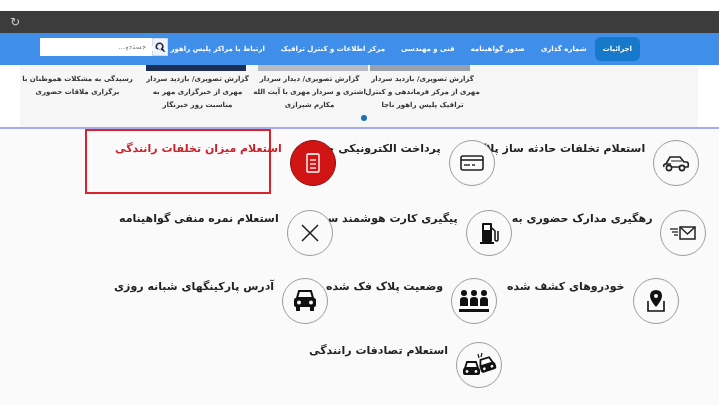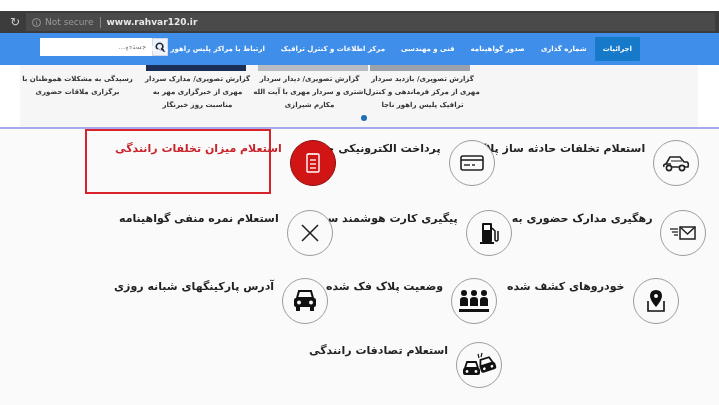--- a/index.html
+++ b/index.html
@@ -11,47 +11,41 @@
   .info-icon { width: 9px; height: 9px; border: 1px solid #999; border-radius: 50%; font-size: 6px; color: #aaa; display: flex; align-items: center; justify-content: center; margin-right: 4px; }
   .not-secure { color: #9a9a9a; }
   .sep { width: 1px; height: 11px; background: #888; margin: 0 6px; }
   .url { color: #e8e8e8; font-weight: bold; }
   .navbar { position: absolute; left: 0; top: 33px; width: 719px; height: 32px; background: #3f8ee9; }
   .search-wrap { position: absolute; left: 40px; top: 5px; display: flex; }
   .search-input { width: 112px; height: 18px; border: none; background: #fff; font-size: 7px; direction: rtl; padding-right: 6px; color: #999; font-family: "DejaVu Sans", sans-serif; }
   .search-btn { width: 16px; height: 18px; background: #eef3fb; border: 1px solid #cfd8e6; display: flex; align-items: center; justify-content: center; }
   .menu { position: absolute; right: 79px; top: 4px; height: 24px; display: flex; flex-direction: row-reverse; align-items: center; }
   .menu-item { color: #fff; font-size: 7px; font-weight: bold; padding: 0 8px; height: 24px; display: flex; align-items: center; direction: rtl; white-space: nowrap; }
-  .menu-item.active { background: #1779c9; border-radius: 1px; }
+  .menu-item.active { background: #1779c9; border-radius: 6px; }
   .news { position: absolute; left: 20px; top: 65px; width: 678px; height: 62px; background: #f6f6f6; }
   .thumb { position: absolute; top: 0; height: 6px; }
   .news-item { position: absolute; top: 8px; width: 115px; font-size: 7px; line-height: 13px; color: #333; text-align: center; direction: rtl; font-weight: bold; }
   .dot { position: absolute; left: 341px; top: 50px; width: 6px; height: 6px; border-radius: 50%; background: #1d6fb8; }
   .divider { position: absolute; left: 0; top: 127px; width: 719px; height: 2px; background: #a8aaf0; }
   .services { position: absolute; left: 0; top: 129px; width: 719px; height: 276px; background: #fafafa; }
   .svc { position: absolute; display: flex; flex-direction: row-reverse; align-items: flex-start; }
   .circle { width: 46px; height: 46px; border-radius: 50%; border: 1px solid #9c9c9c; background: #fafafa; display: flex; align-items: center; justify-content: center; flex-shrink: 0; }
   .svc-label { font-size: 11px; font-weight: bold; color: #222; direction: rtl; white-space: nowrap; margin-right: 8px; margin-top: 2px; }
   .highlight-box { position: absolute; left: 85px; top: 129px; width: 186px; height: 65px; border: 2px solid #d8232a; }
   .svc.red .circle { background: #d11414; border-color: #8b0d0d; }
   .svc.red .svc-label { color: #c8232a; }
 </style>
 </head>
 <body>
 
 <div class="topwhite"></div>
 
 <div class="chrome">
   <div class="reload">↻</div>
-  <div class="omnibox">
-    <span class="info-icon">i</span>
-    <span class="not-secure">Not secure</span>
-    <span class="sep"></span>
-    <span class="url">www.rahvar120.ir</span>
-  </div>
 </div>
 
 <div class="navbar">
   <div class="search-wrap">
     <input class="search-input" placeholder="جستجو..." style="">
     <div class="search-btn">
       <svg width="11" height="11" viewBox="0 0 12 12">
           <circle cx="5" cy="5" r="3.6" fill="none" stroke="#1f2a44" stroke-width="1.8"></circle>
           <line x1="7.6" y1="7.6" x2="11" y2="11" stroke="#1f2a44" stroke-width="2"></line>
         </svg>
@@ -66,21 +60,21 @@
     <div class="menu-item">ارتباط با مراکز پلیس راهور و سازمانهای مرتبط</div>
   </div>
 </div>
 
 <div class="news">
   <div class="thumb" style="left:126px;width:100px;background:#1c2f57;"></div>
   <div class="thumb" style="left:238px;width:110px;background:#b7bcc4;"></div>
   <div class="thumb" style="left:350px;width:100px;background:#9aa1ab;"></div>
   <div class="news-item" style="left:345px;">گزارش تصویری/ بازدید سردار مهری از مرکز فرماندهی و کنترل ترافیک پلیس راهور ناجا</div>
   <div class="news-item" style="left:232px;">گزارش تصویری/ دیدار سردار اشتری و سردار مهری با آیت الله مکارم شیرازی</div>
-  <div class="news-item" style="left:120px;">گزارش تصویری/ مدارک سردار مهری از خبرگزاری مهر به مناسبت روز خبرنگار</div>
+  <div class="news-item" style="left:120px;">گزارش تصویری/ بازدید سردار مهری از خبرگزاری مهر به مناسبت روز خبرنگار</div>
   <div class="news-item" style="left:0;">رسیدگی به مشکلات هموطنان با برگزاری ملاقات حضوری</div>
   <div class="dot"></div>
 </div>
 
 <div class="divider"></div>
 
 <div class="services"></div>
 
 <div class="svc" style="left:475px;top:140px;">
   <div class="circle">

